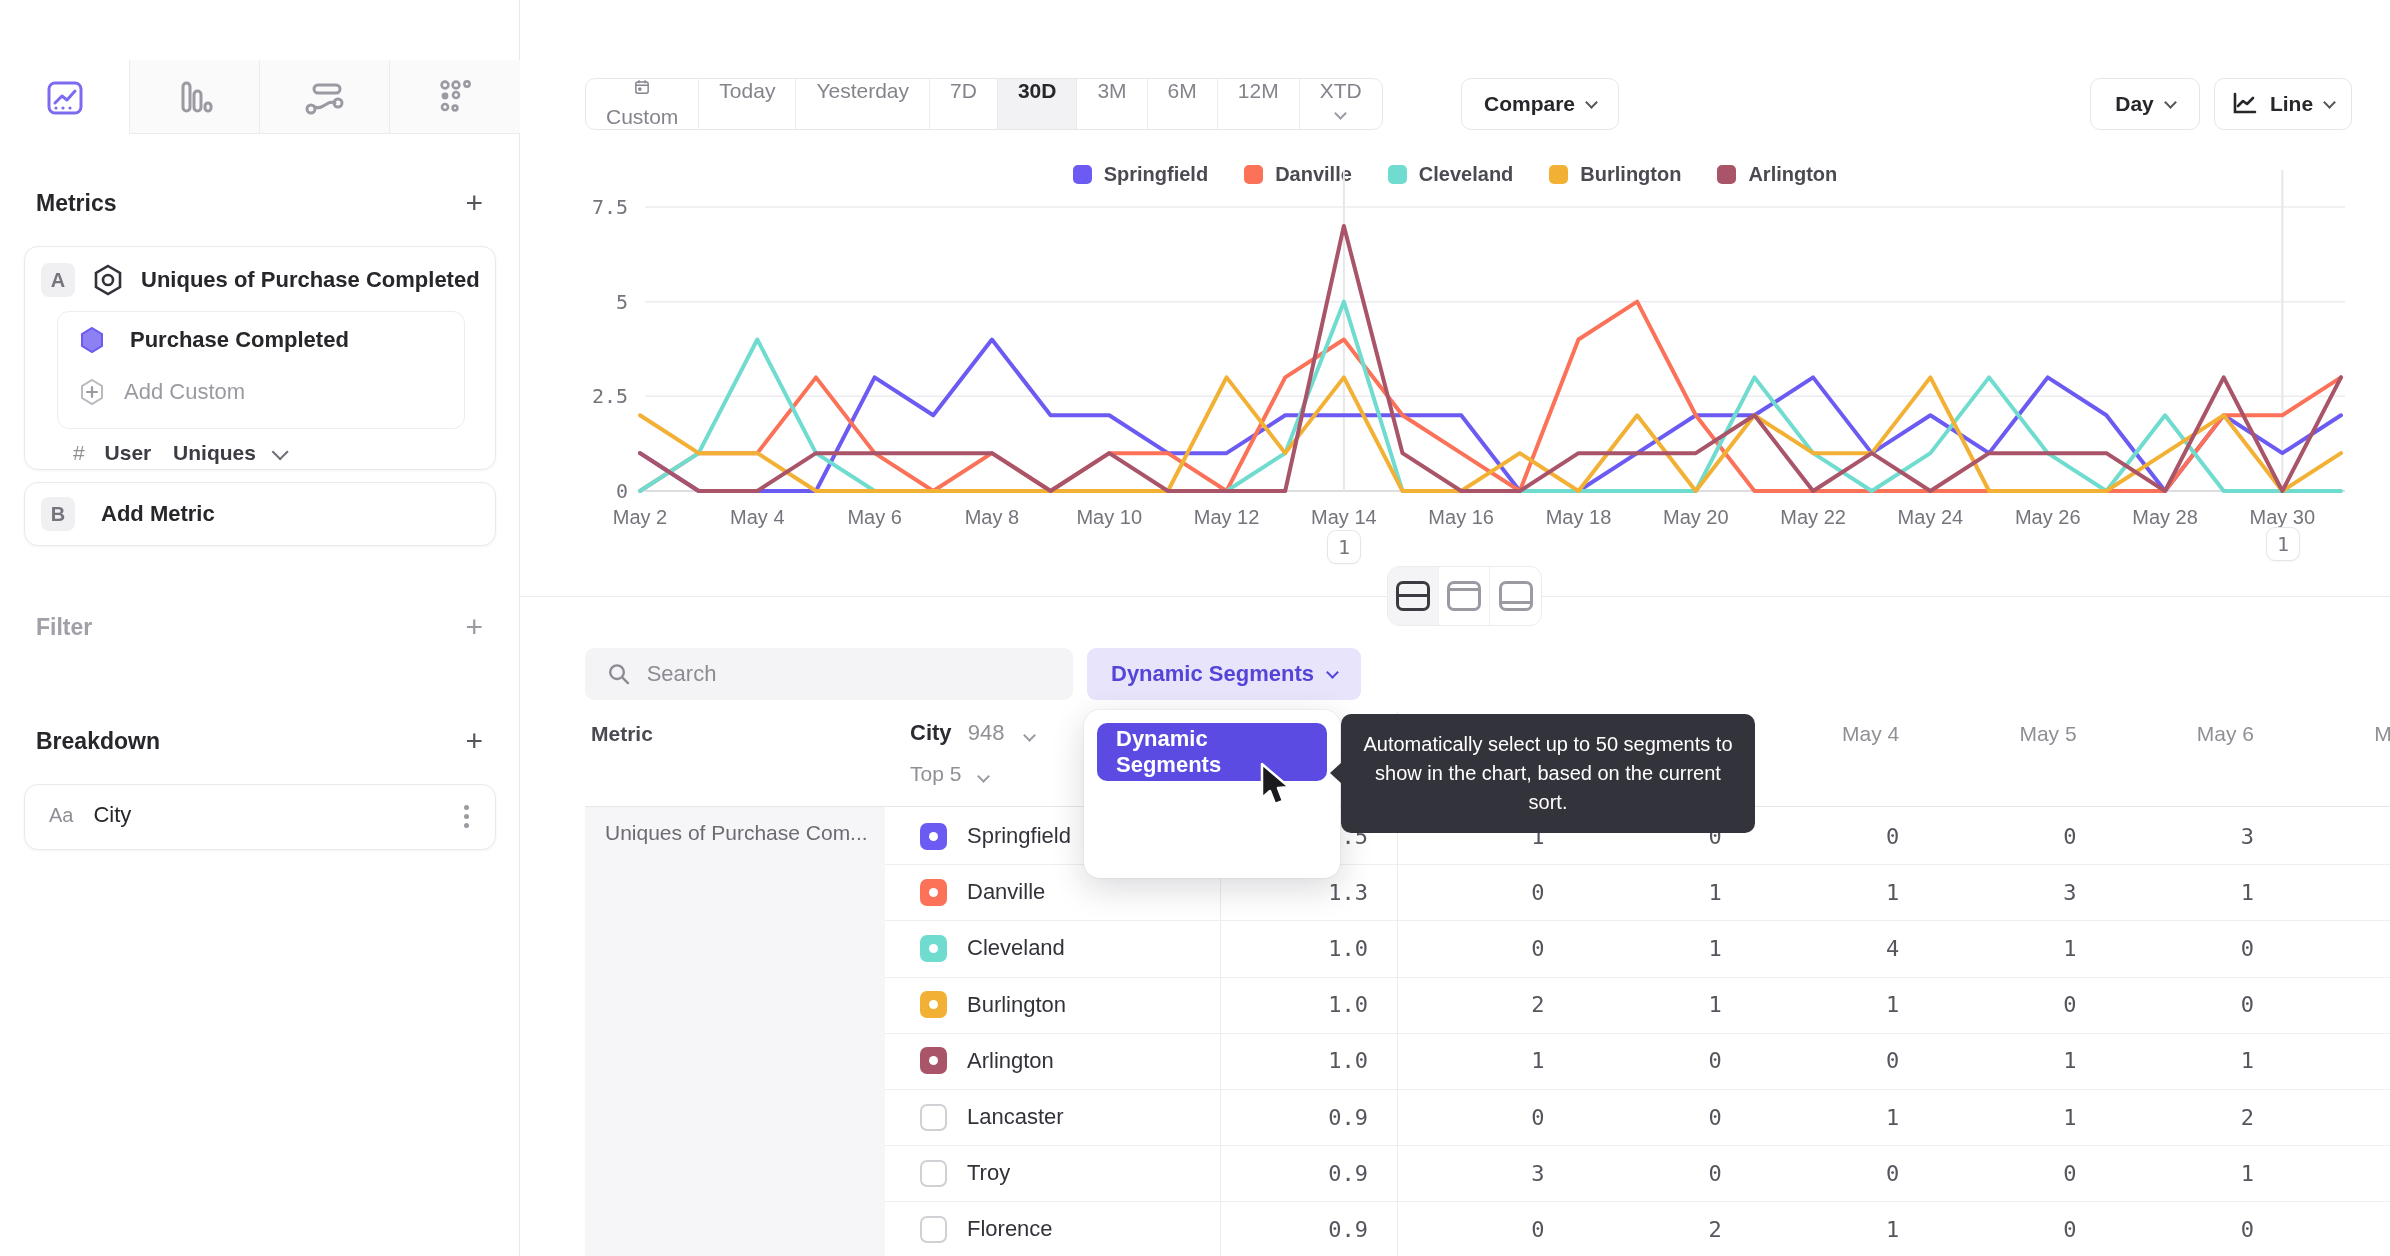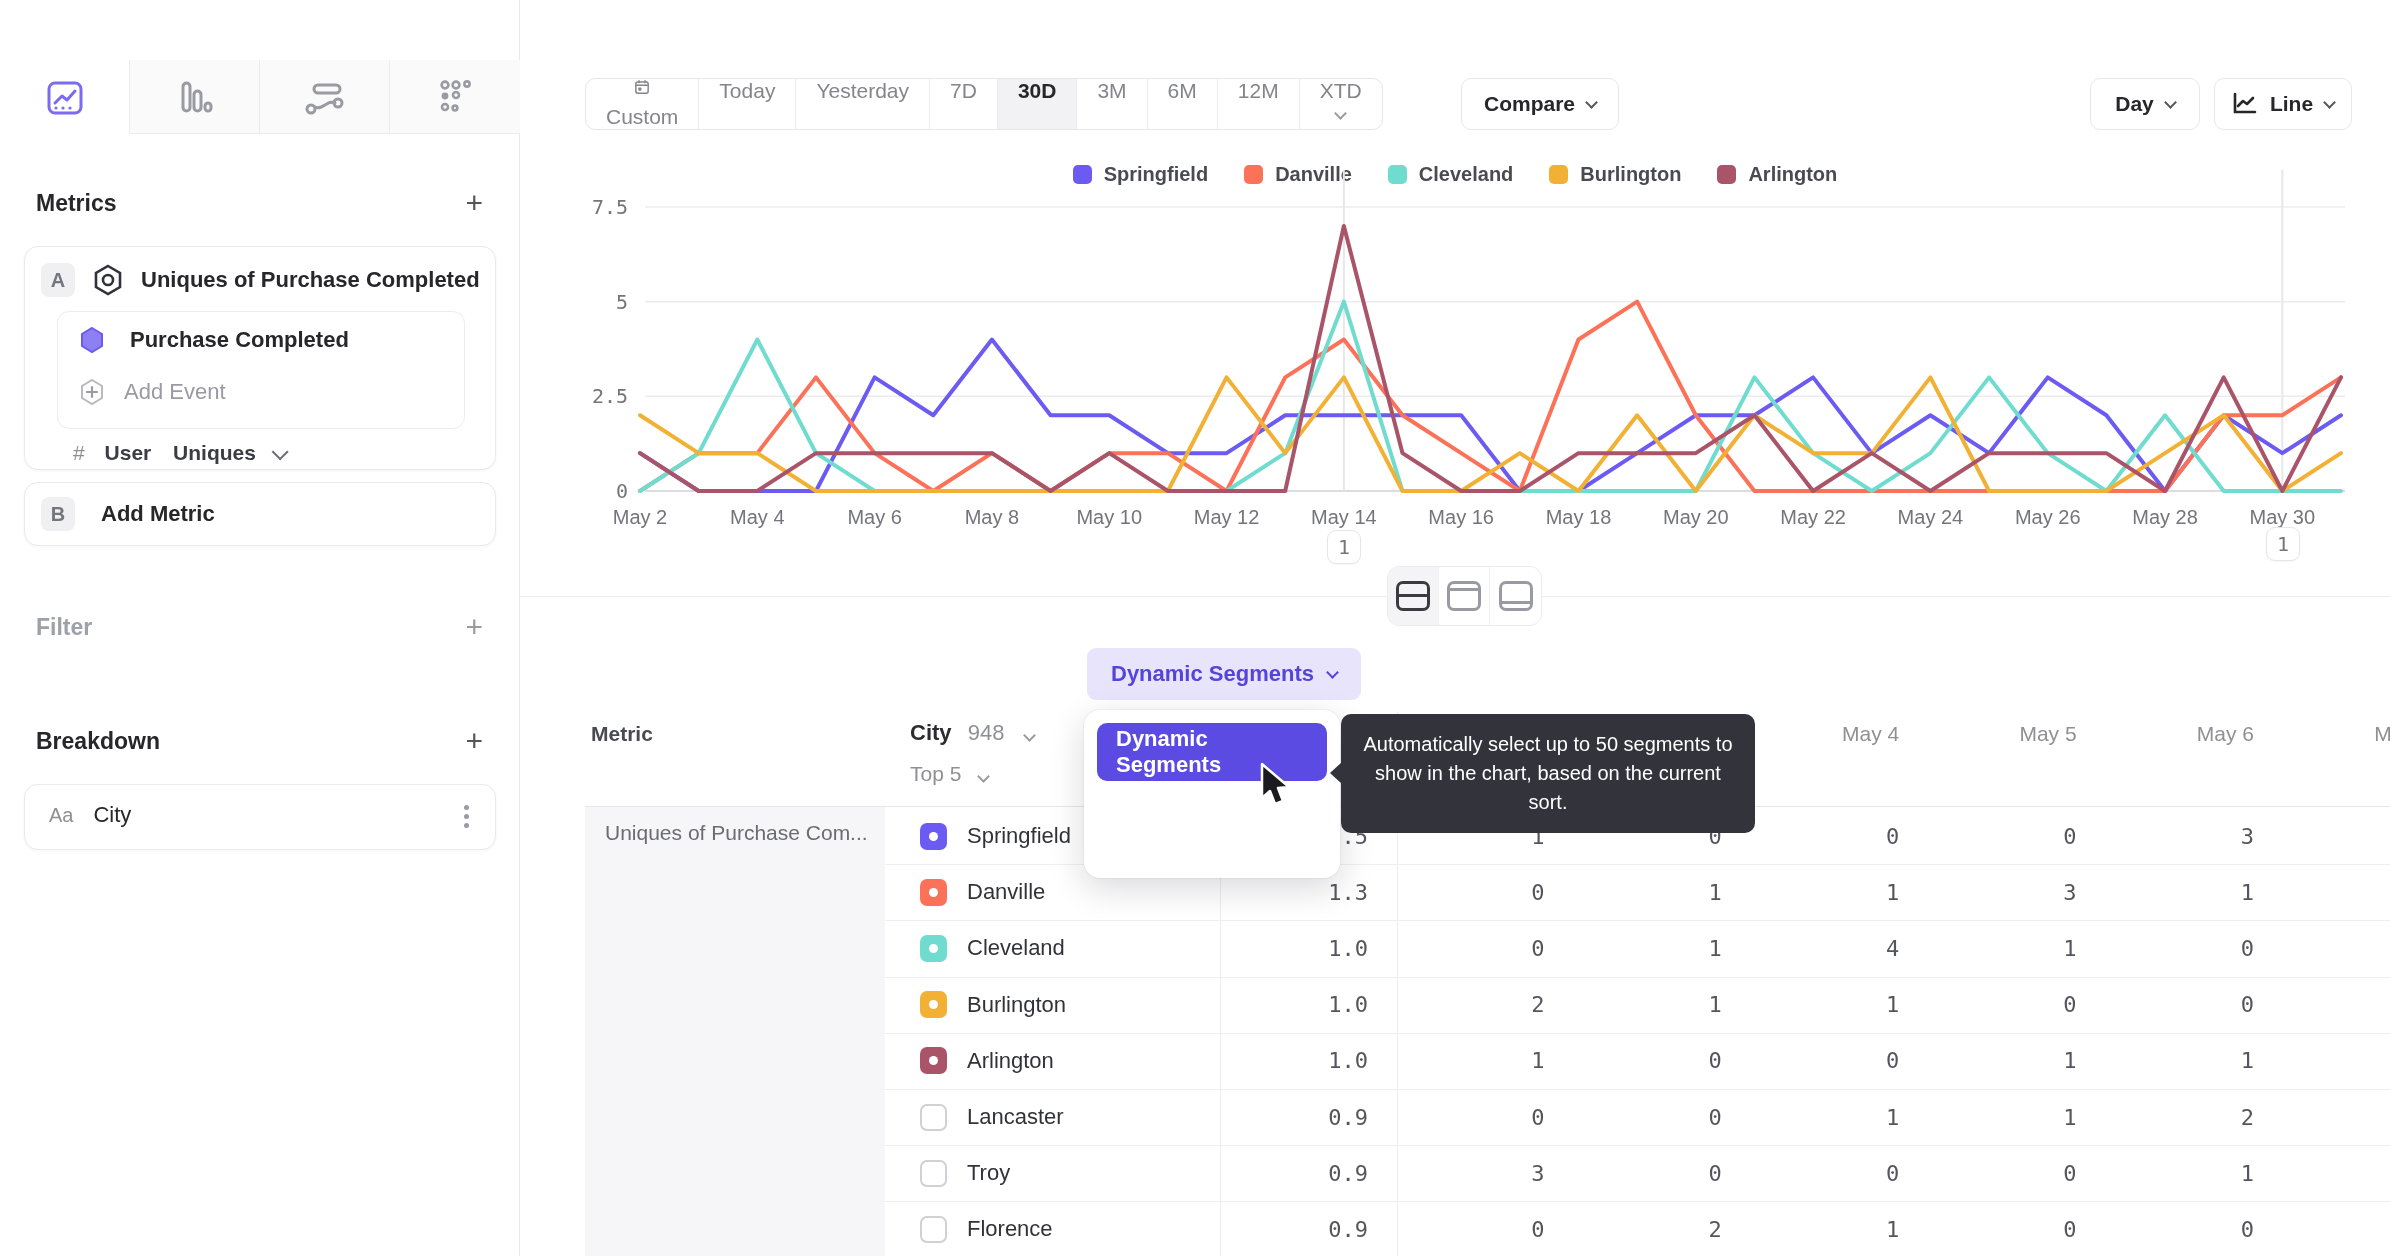--- a/index.html
+++ b/index.html
@@ -155,21 +155,21 @@
           <svg width="28" height="28" viewBox="0 0 28 28">
             <polygon points="14,2 24,8 24,20 14,26 4,20 4,8" fill="#8d80f2" stroke="#6c5bf2" stroke-width="2"></polygon>
           </svg>
           <span class="ev-title">Purchase Completed</span>
         </div>
         <div class="row-flex" style="position:absolute; left:20px; top:66px; gap:18px;">
           <svg width="28" height="28" viewBox="0 0 28 28">
             <polygon points="14,2 24,8 24,20 14,26 4,20 4,8" fill="none" stroke="#b9b9c0" stroke-width="2"></polygon>
             <path d="M14 9 v10 M9 14 h10" stroke="#9a9aa2" stroke-width="2.2" stroke-linecap="round"></path>
           </svg>
-          <span class="ev-add">Add Event</span>
+          <span class="ev-add">Add Custom</span>
         </div>
       </div>
       <div class="measure" style="position:absolute; left:48px; top:194px;">
         <span class="hash">#</span>
         <span>User</span>
         <span style="margin-left:16px;">Uniques</span>
         <span class="chev"></span>
       </div>
     </div>
 
@@ -319,20 +319,27 @@
         <div class="lt-icon lt-split"></div>
       </div>
     <div class="lt-cell">
         <div class="lt-icon lt-top"></div>
       </div>
     <div class="lt-cell">
         <div class="lt-icon lt-bottom"></div>
       </div>
   </div>
 
+  <div class="searchbox">
+    <svg width="26" height="26" viewBox="0 0 26 26">
+      <circle cx="11" cy="11" r="7.5" fill="none" stroke="#8b8b92" stroke-width="2.6"></circle>
+      <path d="M17 17 L23 23" stroke="#8b8b92" stroke-width="2.6" stroke-linecap="round"></path>
+    </svg>
+    <input type="text" placeholder="Search" style="">
+  </div>
   <div class="seg-pill">
     <span>Dynamic Segments</span>
     <span class="chev-sm chev-purple"></span>
   </div>
 
   <div id="table-root">
     <span class="th" style="left:591px; top:722px; color:#4a4a52; font-weight:600;">Metric</span>
     <div class="abs" style="left:910px; top:720px; font-size:22px;">
       <span style="font-weight:700; color:#2b2b31;">City</span>
       <span style="color:#8f8f96; margin-left:10px;">948</span>

